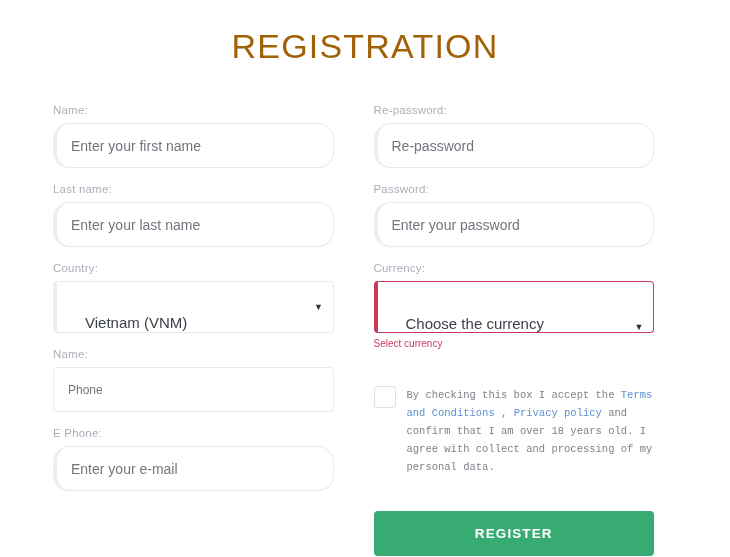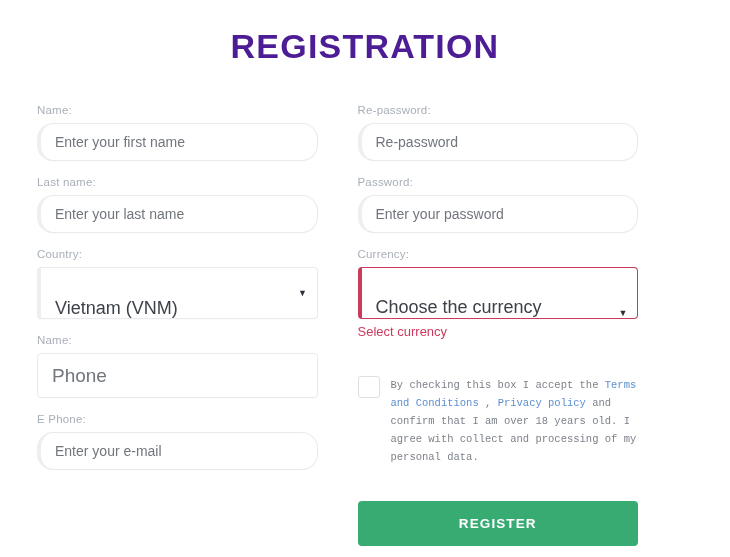--- a/index.html
+++ b/index.html
@@ -19,33 +19,33 @@
     position: relative;
     width: 730px;
     height: 557px;
     background: #ffffff;
   }
 
   
   .page-title {
     text-align: center;
     font-size: 34px;
-    font-weight: bold;
-    color: #4c1d95;
+    font-weight: normal;
+    color: #a16207;
     letter-spacing: 1.2px;
     margin: 0;
     padding-top: 26px;
     line-height: 1.2;
   }
 
   
   .form-grid {
     position: absolute;
     top: 104px;
-    left: 37px;
+    left: 53px;
     width: 601px;
     display: flex;
     gap: 40px;
   }
   .col {
     width: 289px;
     display: flex;
     flex-direction: column;
   }
 
@@ -57,21 +57,21 @@
     display: block;
     font-size: 11.5px;
     color: #a9afb8;
     margin-bottom: 7px;
     letter-spacing: 0.2px;
   }
 
   
   .input-wrap {
     position: relative;
-    height: 38px;
+    height: 45px;
     background: #ffffff;
     border: 1px solid #e8eaee;
     border-left: 4px solid #eceef1;
     border-radius: 16px;
     display: flex;
     align-items: center;
     box-shadow: 0 1px 1px rgba(0,0,0,0.015);
   }
   .text-input {
     flex: 1;
@@ -101,37 +101,37 @@
     align-items: center;
     box-shadow: 0 1px 1px rgba(0,0,0,0.015);
   }
   .select-wrap.error {
     border: 1px solid #c93a5c;
     border-left: 4px solid #c93a5c;
     align-items: flex-end;
   }
   .select-value {
     flex: 1;
-    padding: 0 14px;
-    font-size: 18px;
+    padding: 0 28px;
+    font-size: 15px;
     color: #3c414a;
     white-space: nowrap;
     overflow: hidden;
     margin-top: 30px;
   }
   .select-caret {
     width: 22px;
     font-size: 9px;
     color: #2b2f38;
     text-align: center;
     padding-right: 6px;
     line-height: 1;
   }
   .error-msg {
-    font-size: 13px;
+    font-size: 10px;
     color: #c93a5c;
     margin-top: 5px;
     display: block;
   }
 
   
   .phone-wrap {
     position: relative;
     height: 45px;
     background: #ffffff;
@@ -152,21 +152,21 @@
     color: #3a3f48;
     flex: none;
   }
   .phone-input {
     flex: 1;
     border: none;
     outline: none;
     background: transparent;
     padding: 0 14px;
     font-family: "Liberation Sans", sans-serif;
-    font-size: 19px;
+    font-size: 12px;
     color: #a16207;
   }
   .phone-input::placeholder {
     color: #71767d;
     opacity: 1;
   }
 
   
   .terms-row {
     display: flex;

